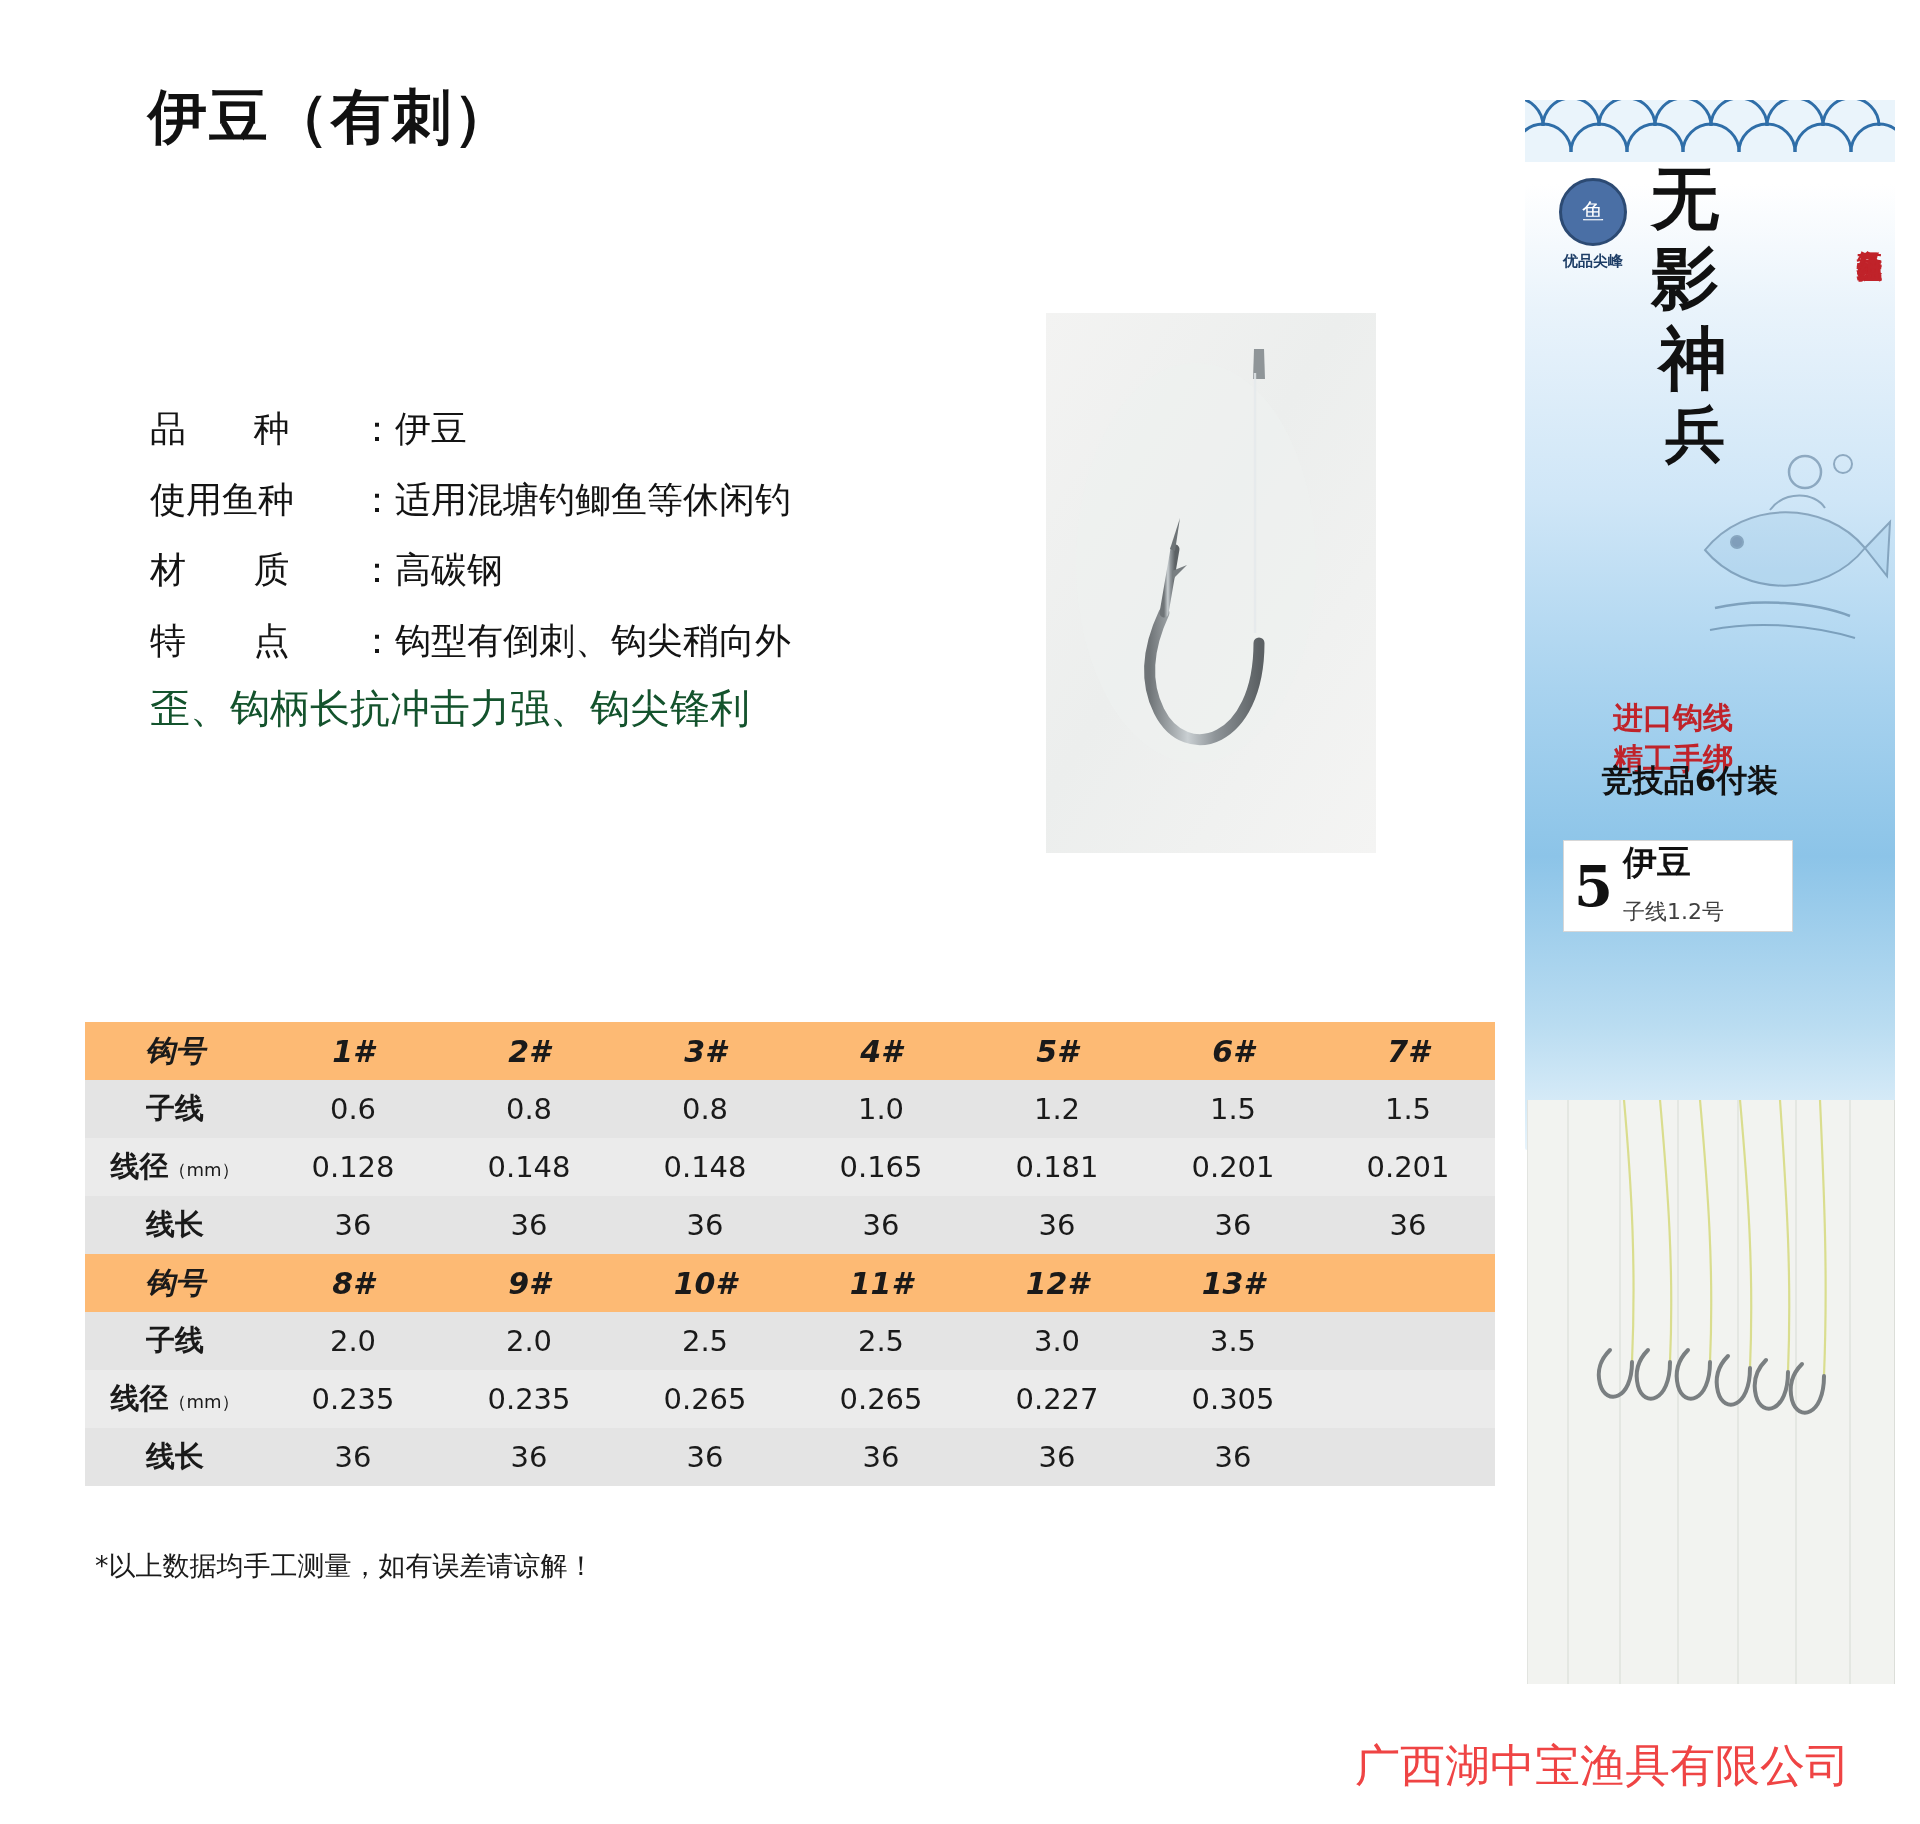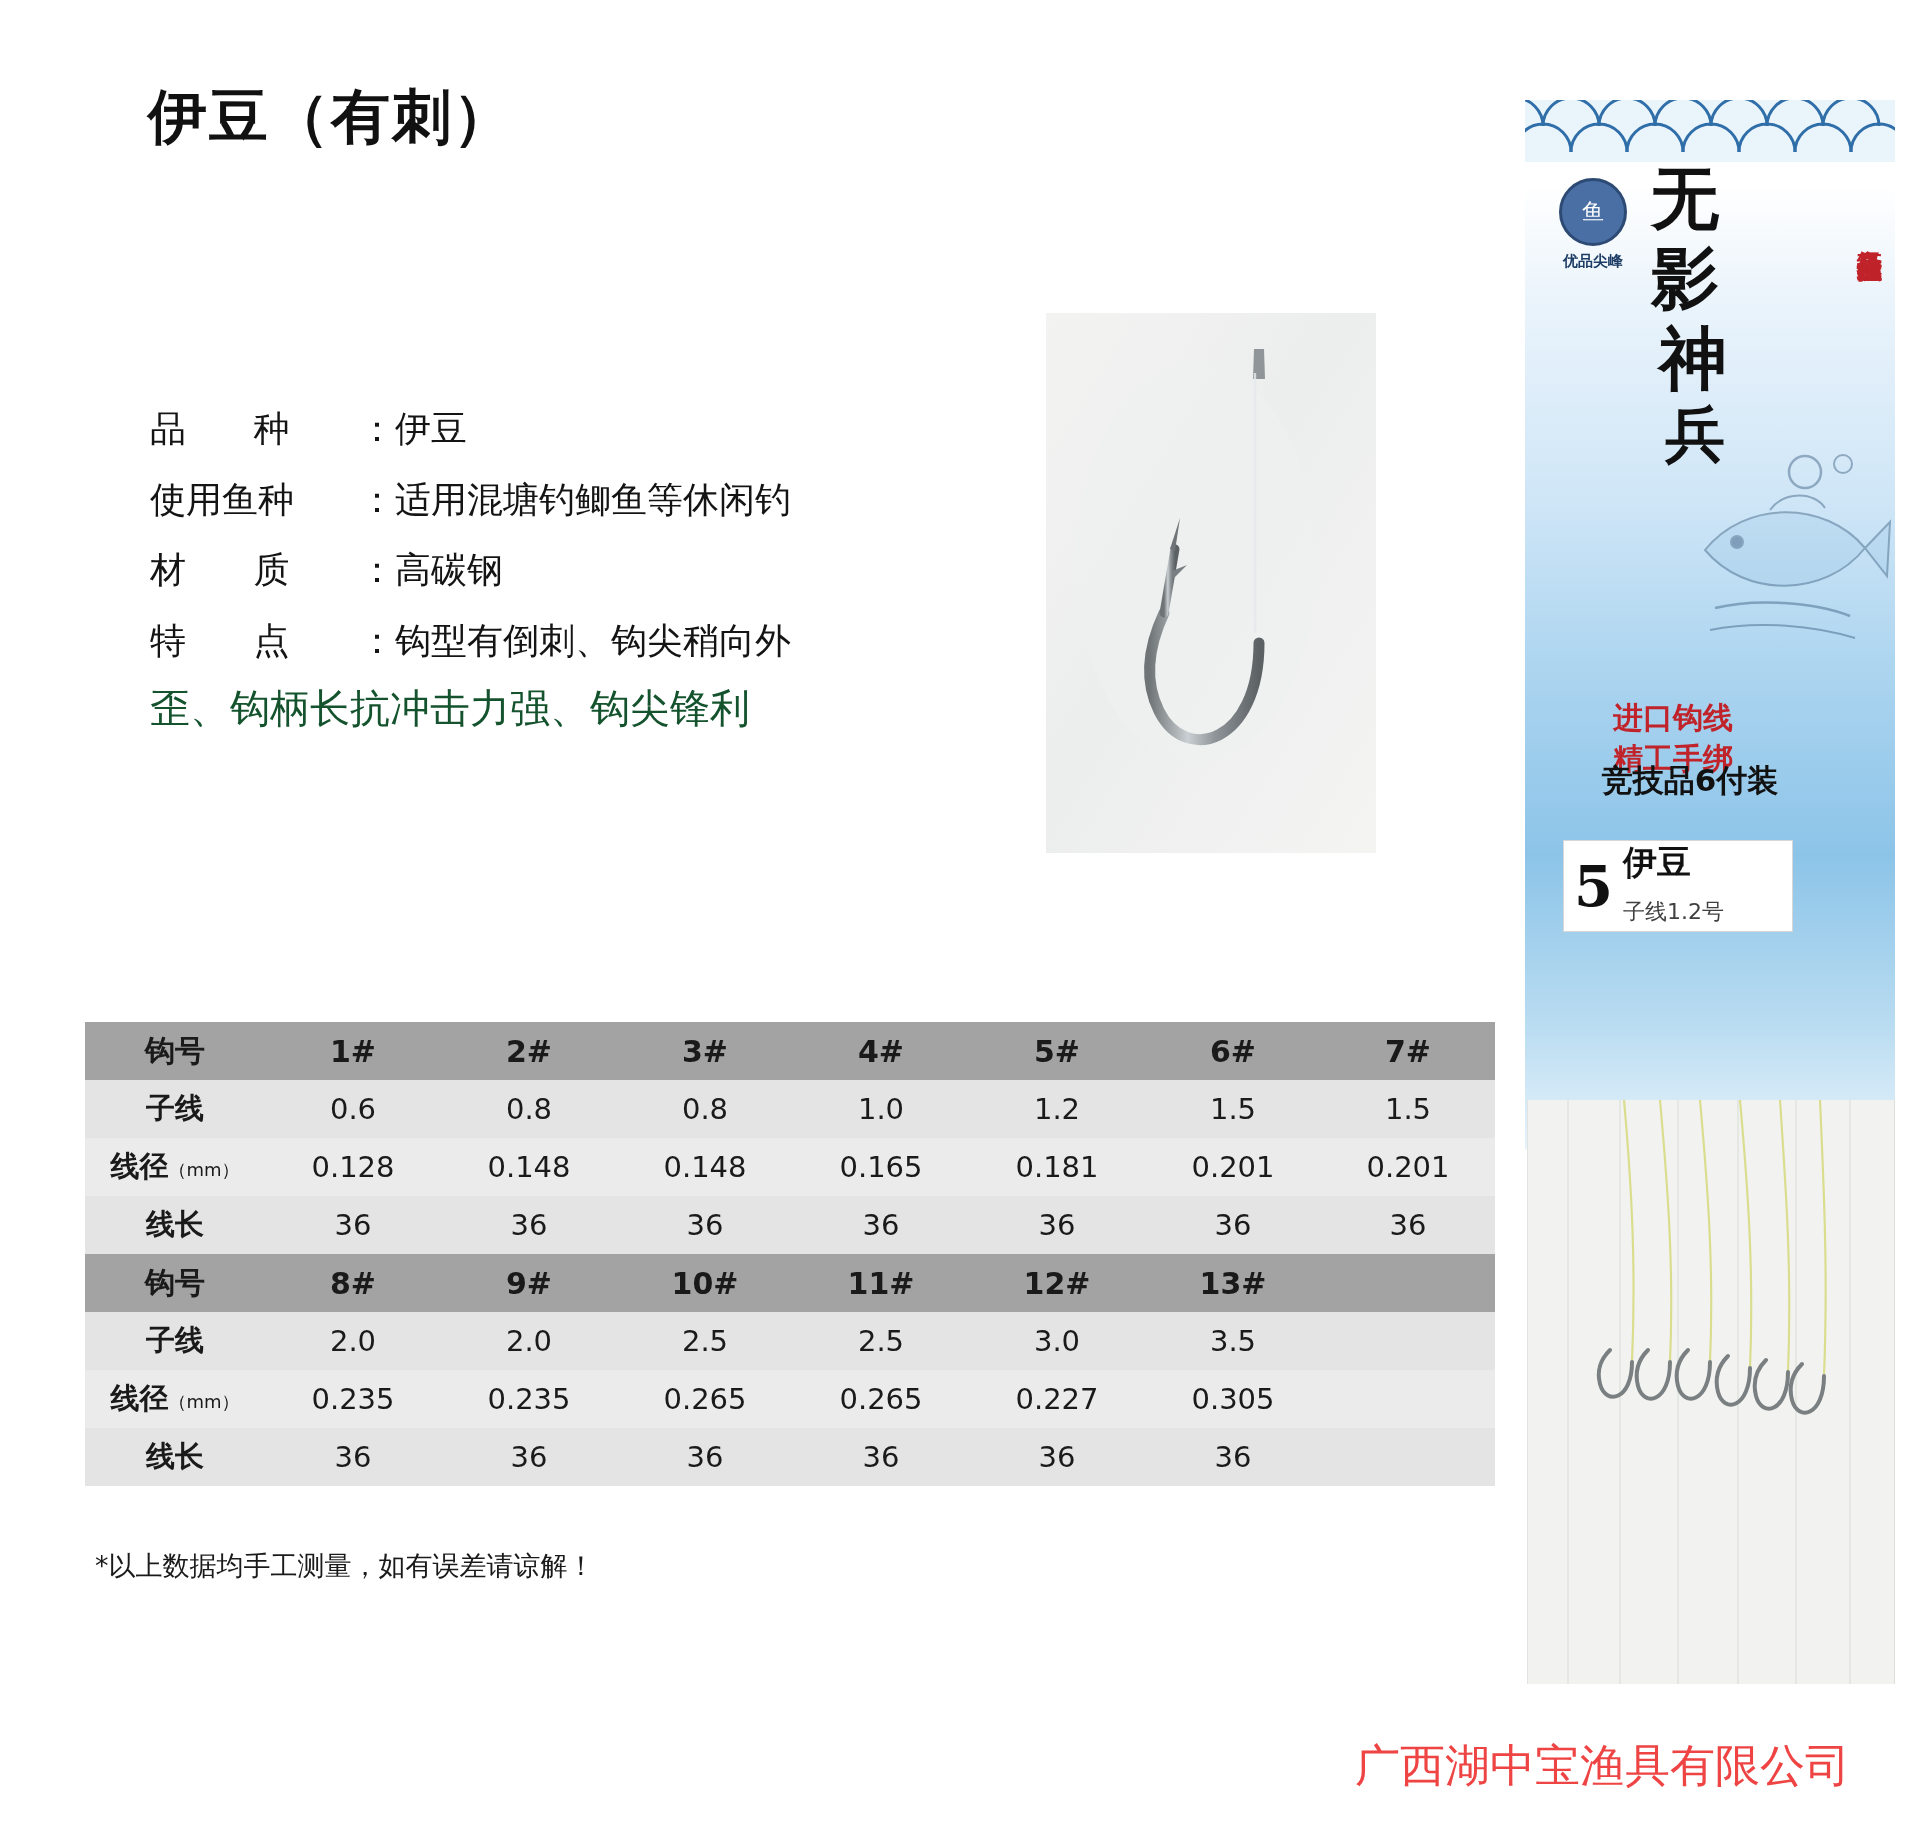--- a/index.html
+++ b/index.html
@@ -274,23 +274,24 @@
   }
   table.spec-table td {
     height: 58px;
     text-align: center;
     font-size: 29px;
     color: #1a1a1a;
     border: none;
     padding: 0;
   }
   tr.hdr td {
-    background: #a3a3a3;
+    background: #fdba74;
     font-weight: 700;
     font-size: 30px;
+    font-style: italic;
   }
   tr.body-row td {
     background: #e4e4e4;
   }
   tr.body-row.alt td {
     background: #ebebeb;
   }
   td.rowlabel {
     font-weight: 700;
     font-size: 30px;

